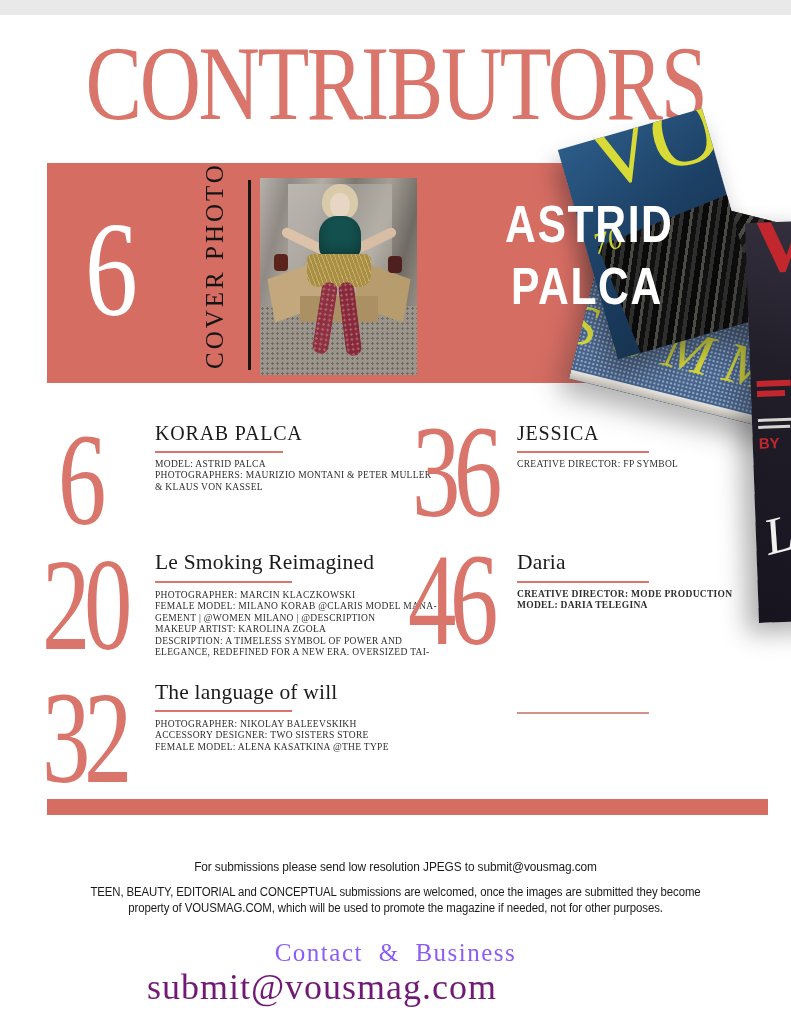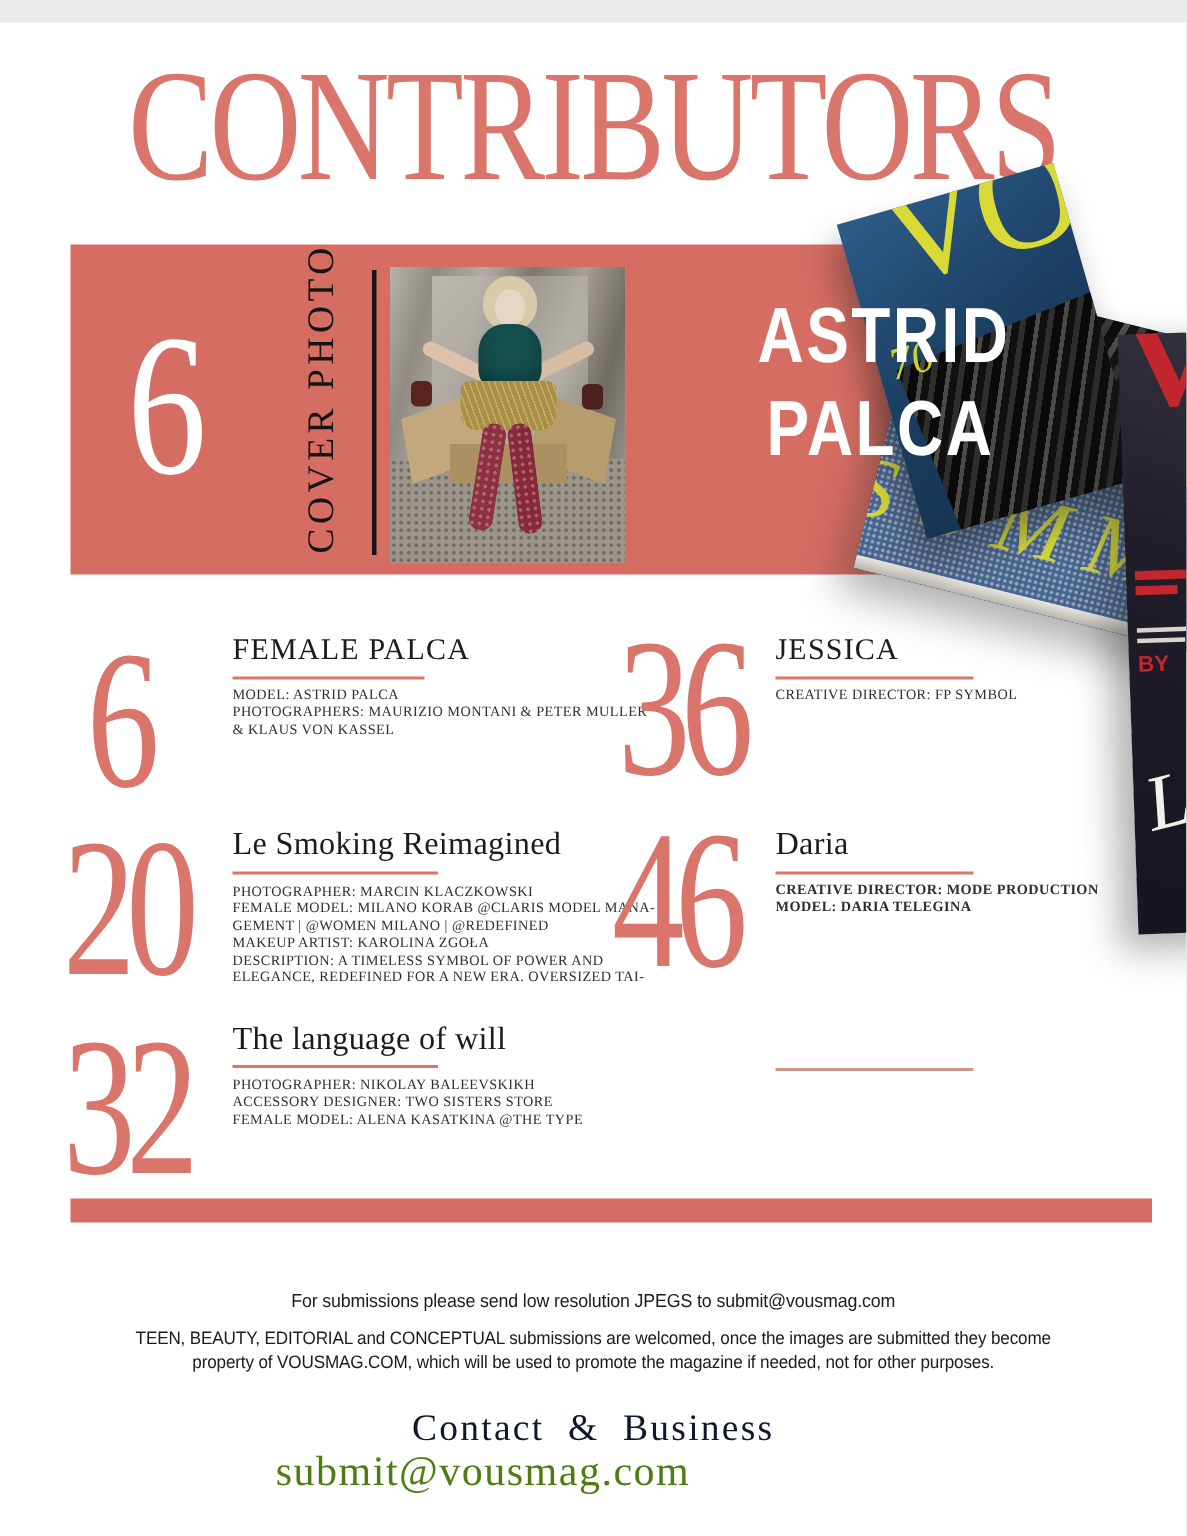--- a/index.html
+++ b/index.html
@@ -104,23 +104,23 @@
   .lone-rule { position:absolute; left:517px; top:697px; width:132px; height:2px; background:#cf948a; }
   
   .divider { position:absolute; left:47px; top:784px; width:721px; height:16px; background:#d66d63; }
   .note1 { position:absolute; top:845px; left:0; width:791px; text-align:center;
     font-family:"Liberation Sans",sans-serif; font-size:12.5px; color:#1a1a1a; letter-spacing:-0.1px;
     transform:scaleX(0.95); transform-origin:center top; }
   .note2 { position:absolute; top:870px; left:0; width:791px; text-align:center;
     font-family:"Liberation Sans",sans-serif; font-size:12px; line-height:15.5px; color:#1a1a1a; letter-spacing:-0.1px;
     transform:scaleX(0.95); transform-origin:center top; }
   .contact-h { position:absolute; top:924px; left:0; width:791px; text-align:center;
-    font-size:25px; color:#0f172a; letter-spacing:1.5px; word-spacing:8px; }
+    font-size:25px; color:#8b5cf6; letter-spacing:1.5px; word-spacing:8px; }
   .contact-e { position:absolute; top:951px; left:0; width:644px; text-align:center;
-    font-size:28px; color:#4d7c0f; letter-spacing:1px; }
+    font-size:36px; color:#701a75; letter-spacing:1px; }
 </style>
 </head>
 <body>
 
 <div class="page">
 
   <div class="masthead">CONTRIBUTORS</div>
 
   <div class="hero">
     <div class="hero-number">6</div>
@@ -169,37 +169,37 @@
     <div class="dark-script">Lo</div>
   </div>
 
   <div class="hero-name">
     <div>ASTRID</div>
     <div>PALCA</div>
   </div>
 
   <div>
     <div class="e-num n6">6</div>
-    <div class="e-title t6">FEMALE PALCA</div>
+    <div class="e-title t6">KORAB PALCA</div>
     <div class="e-rule r6"></div>
     <div class="e-lines l6">
       <div>MODEL: ASTRID PALCA</div>
       <div>PHOTOGRAPHERS: MAURIZIO MONTANI &amp; PETER MULLER</div>
       <div>&amp; KLAUS VON KASSEL</div>
     </div>
   </div>
 
   <div>
     <div class="e-num n20">20</div>
     <div class="e-title e-title-lc t20">Le Smoking Reimagined</div>
     <div class="e-rule r20"></div>
     <div class="e-lines l20">
       <div>PHOTOGRAPHER: MARCIN KLACZKOWSKI</div>
       <div>FEMALE MODEL: MILANO KORAB @CLARIS MODEL MANA-</div>
-      <div>GEMENT | @WOMEN MILANO | @REDEFINED</div>
+      <div>GEMENT | @WOMEN MILANO | @DESCRIPTION</div>
       <div>MAKEUP ARTIST: KAROLINA ZGOŁA</div>
       <div>DESCRIPTION: A TIMELESS SYMBOL OF POWER AND</div>
       <div>ELEGANCE, REDEFINED FOR A NEW ERA. OVERSIZED TAI-</div>
     </div>
   </div>
 
   <div>
     <div class="e-num n32">32</div>
     <div class="e-title e-title-lc t32">The language of will</div>
     <div class="e-rule r32"></div>

